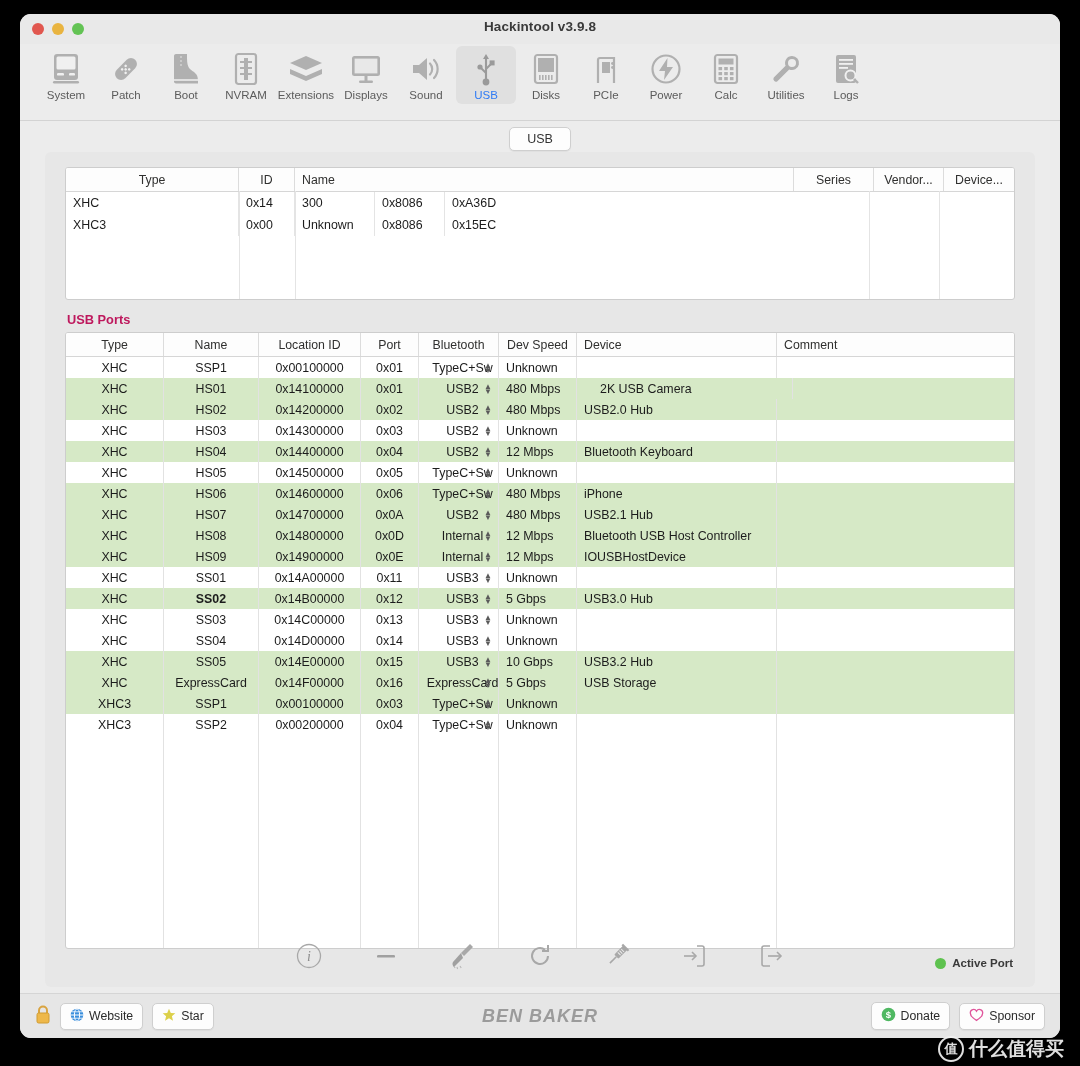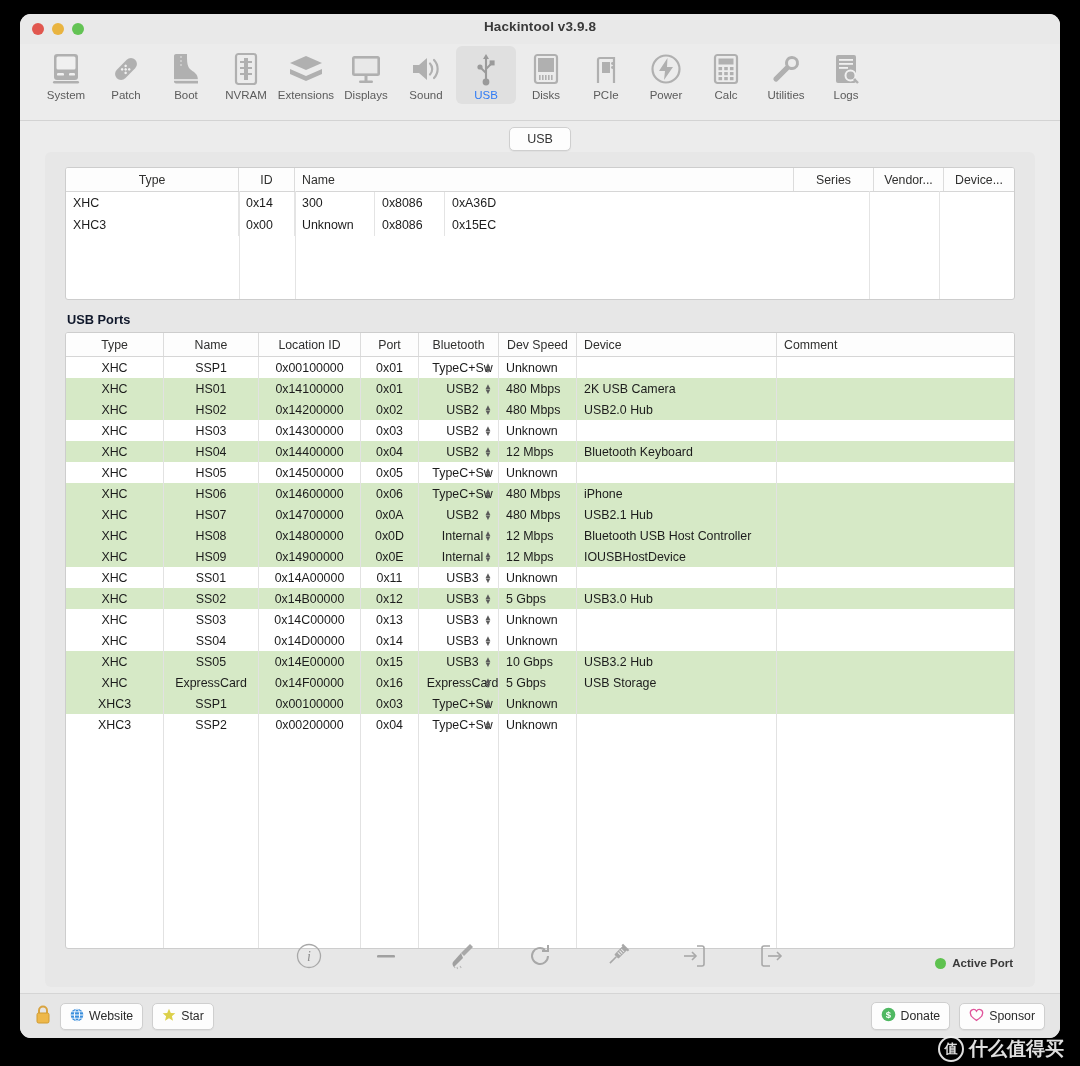--- a/index.html
+++ b/index.html
@@ -86,21 +86,21 @@
   .cell{
     box-sizing:border-box;height:100%;display:flex;align-items:center;
     border-right:1px solid #e4e4e4;
   }
   .ctrl-body .cell{border-right:1px solid #e4e4e4;}
   .cell.lft{padding-left:7px;justify-content:flex-start;}
   .ctrl-colrules{position:absolute;top:23px;bottom:0;width:1px;background:#e4e4e4;}
 
   
   .section-title{
-    position:absolute;left:22px;top:160px;font-size:12.8px;font-weight:bold;color:#0f172a;
+    position:absolute;left:22px;top:160px;font-size:12.8px;font-weight:bold;color:#be185d;
   }
   .ports-tbl{position:absolute;left:20px;right:20px;top:180px;bottom:38px;}
   .ports-body{position:relative;}
   .prow{display:flex;height:21px;align-items:center;}
   .prow.hl{background:#d6e9c6;}
   .pc{
     box-sizing:border-box;height:100%;display:flex;align-items:center;
     justify-content:center;border-right:1px solid #e2e2e2;overflow:hidden;white-space:nowrap;
   }
   .pc.lft{justify-content:flex-start;padding-left:7px;}
@@ -416,21 +416,21 @@
                 <div class="pc" style="width: 102px;">0x14100000</div>
                 <div class="pc" style="width: 58px;">0x01</div>
                 <div class="pc conn" style="width: 80px;">
                   <span>USB2</span>
                   <span class="stepper">
                     <span>▲</span>
                     <span>▼</span>
                   </span>
                 </div>
                 <div class="pc lft" style="width: 78px;">480 Mbps</div>
-                <div class="pc lft" style="width: 200px;">2K USB Camera</div>
+                <div class="pc lft" style="width: 200px; margin-left: 16px;">2K USB Camera</div>
                 <div class="pc lft" style="width: 206px; flex: 1 1 0%; border-right: none;"></div>
               </div>
               <div class="prow hl">
                 <div class="pc" style="width: 98px;">XHC</div>
                 <div class="pc" style="width: 95px;">HS02</div>
                 <div class="pc" style="width: 102px;">0x14200000</div>
                 <div class="pc" style="width: 58px;">0x02</div>
                 <div class="pc conn" style="width: 80px;">
                   <span>USB2</span>
                   <span class="stepper">
@@ -565,21 +565,21 @@
                     <span>▲</span>
                     <span>▼</span>
                   </span>
                 </div>
                 <div class="pc lft" style="width: 78px;">Unknown</div>
                 <div class="pc lft" style="width: 200px;"></div>
                 <div class="pc lft" style="width: 206px; flex: 1 1 0%; border-right: none;"></div>
               </div>
               <div class="prow hl">
                 <div class="pc" style="width: 98px;">XHC</div>
-                <div class="pc" style="width: 95px;">SS02</div>
+                <div class="pc" style="width: 95px; font-weight: bold;">SS02</div>
                 <div class="pc" style="width: 102px;">0x14B00000</div>
                 <div class="pc" style="width: 58px;">0x12</div>
                 <div class="pc conn" style="width: 80px;">
                   <span>USB3</span>
                   <span class="stepper">
                     <span>▲</span>
                     <span>▼</span>
                   </span>
                 </div>
                 <div class="pc lft" style="width: 78px;">5 Gbps</div>
@@ -778,20 +778,21 @@
         <div class="fbtn">
           <span>
             <svg width="14" height="14" viewBox="0 0 14 14">
               <polygon points="7,0.8 8.8,5 13.3,5.3 9.9,8.3 11,12.7 7,10.3 3,12.7 4.1,8.3 0.7,5.3 5.2,5" fill="#dcd04a"></polygon>
             </svg>
           </span>
           <span>Star</span>
         </div>
       </div>
 
+      <div class="brand">BEN BAKER</div>
 
       <div class="f-right">
         <div class="fbtn">
           <span>
             <svg width="15" height="15" viewBox="0 0 15 15">
               <circle cx="7.5" cy="7.5" r="6.8" fill="#4fb862"></circle>
               <text x="7.5" y="11" font-size="9.5" font-weight="bold" fill="#fff" text-anchor="middle" font-family="Liberation Sans, sans-serif">$</text>
             </svg>
           </span>
           <span>Donate</span>

